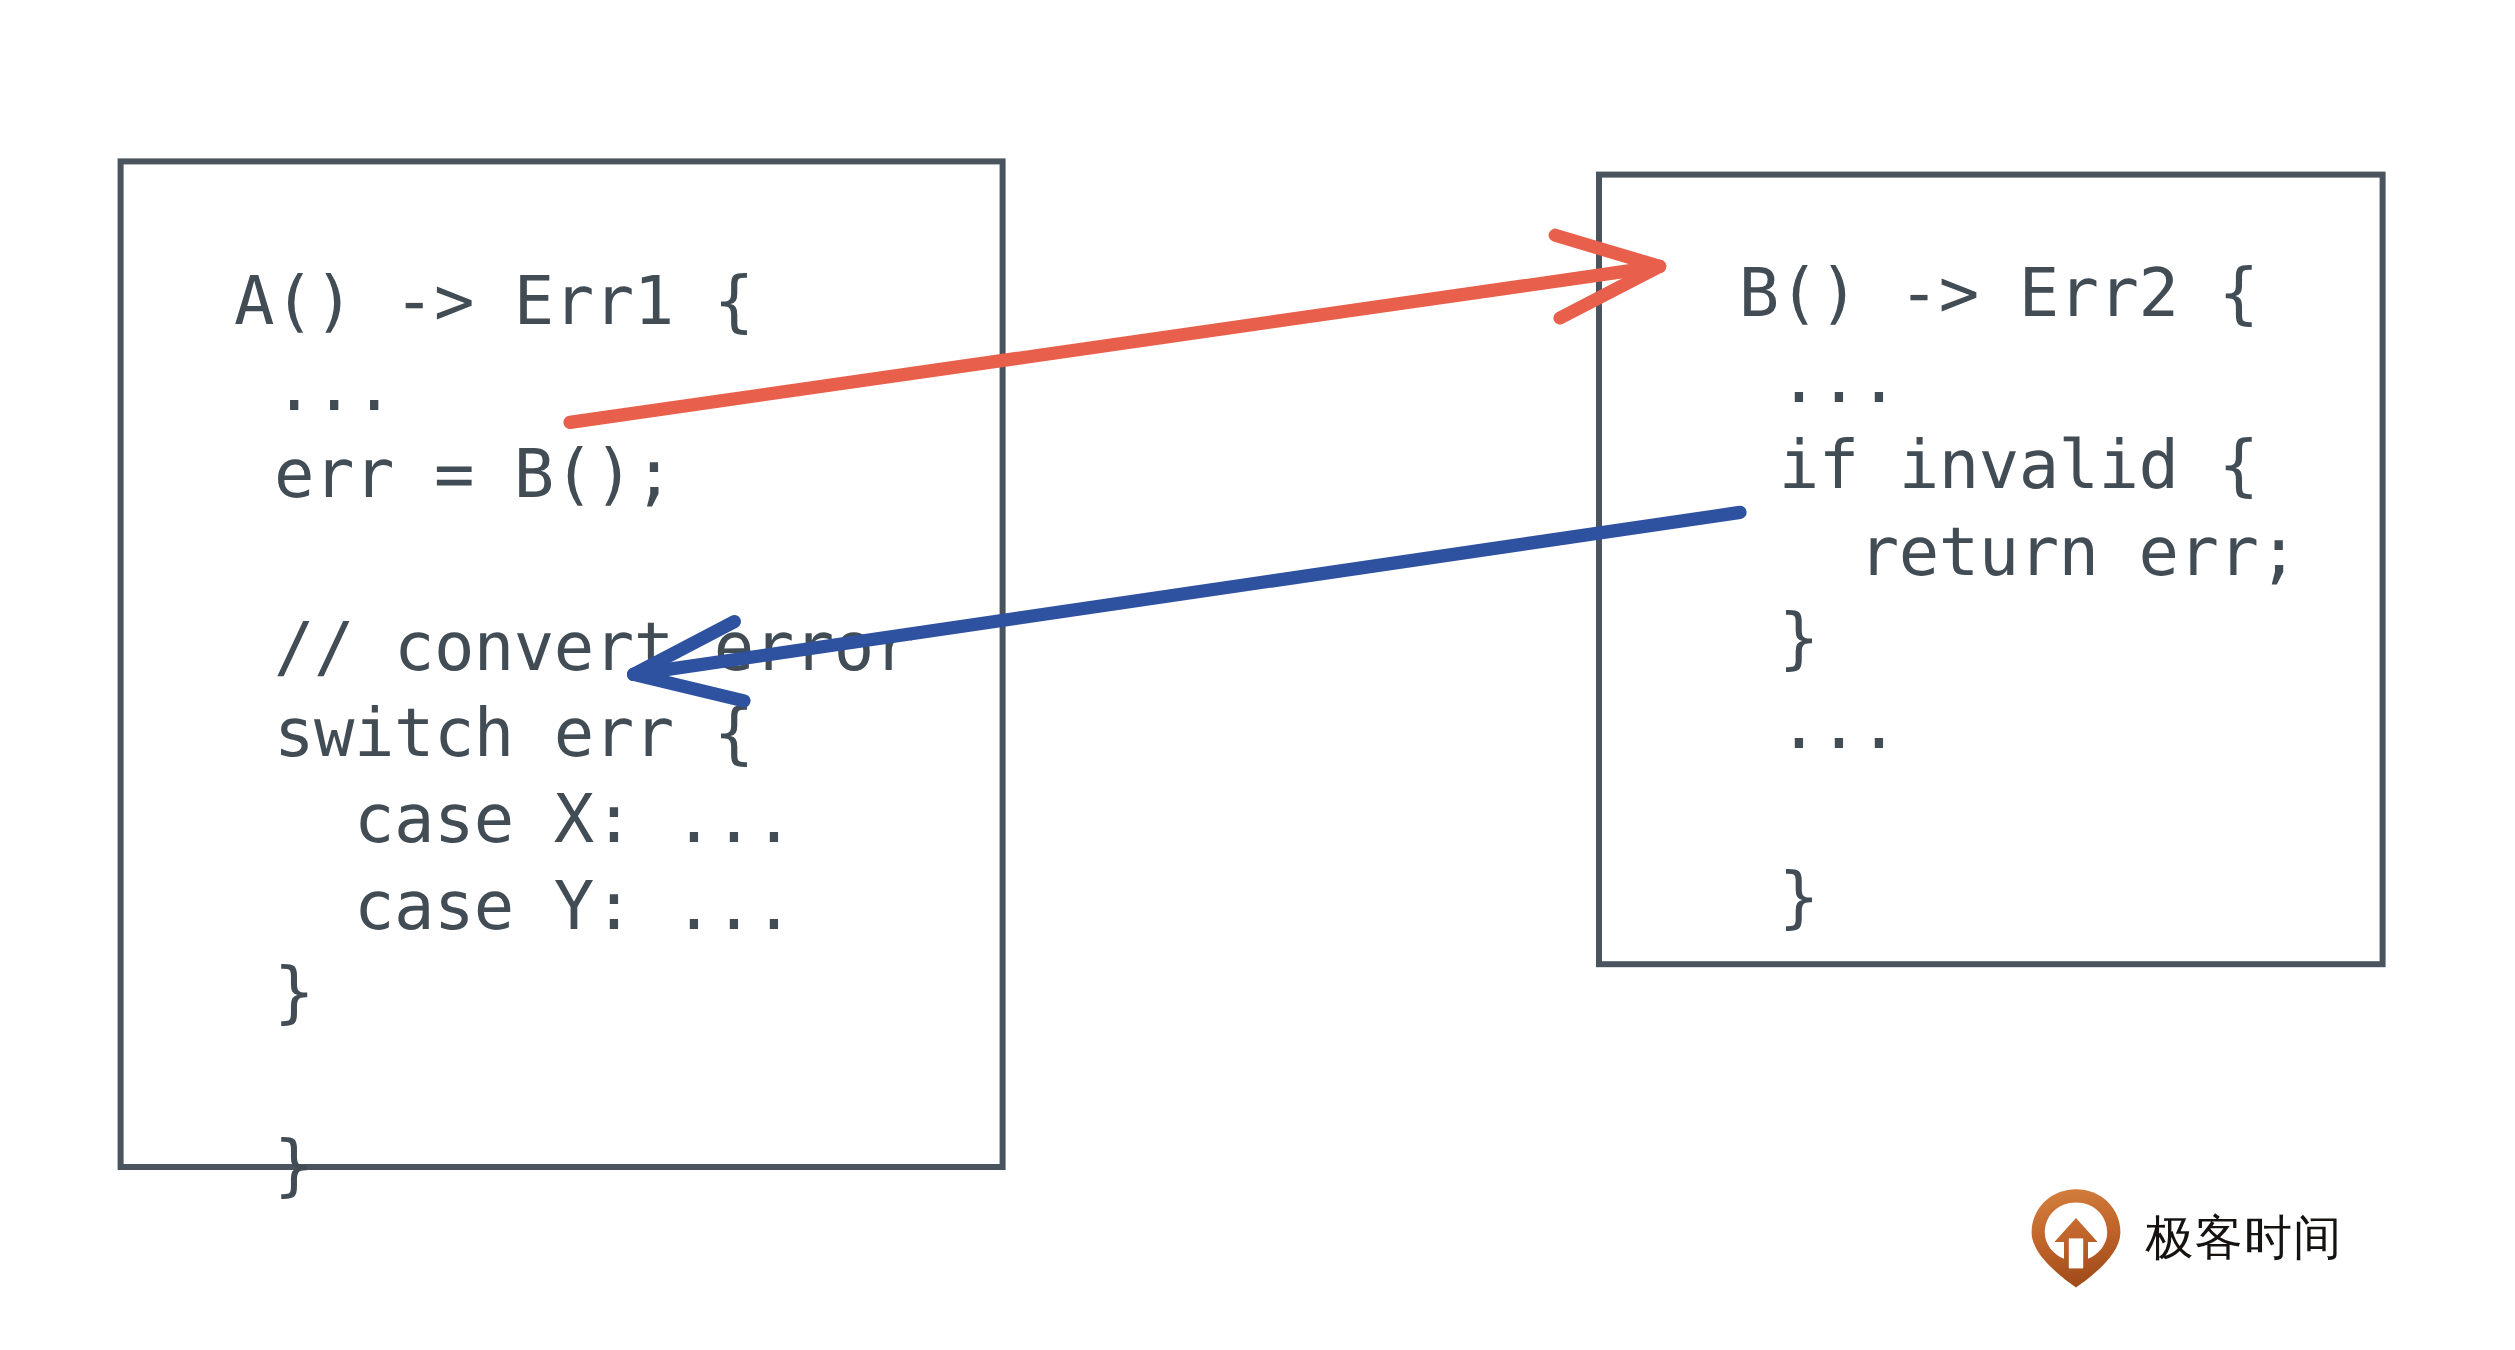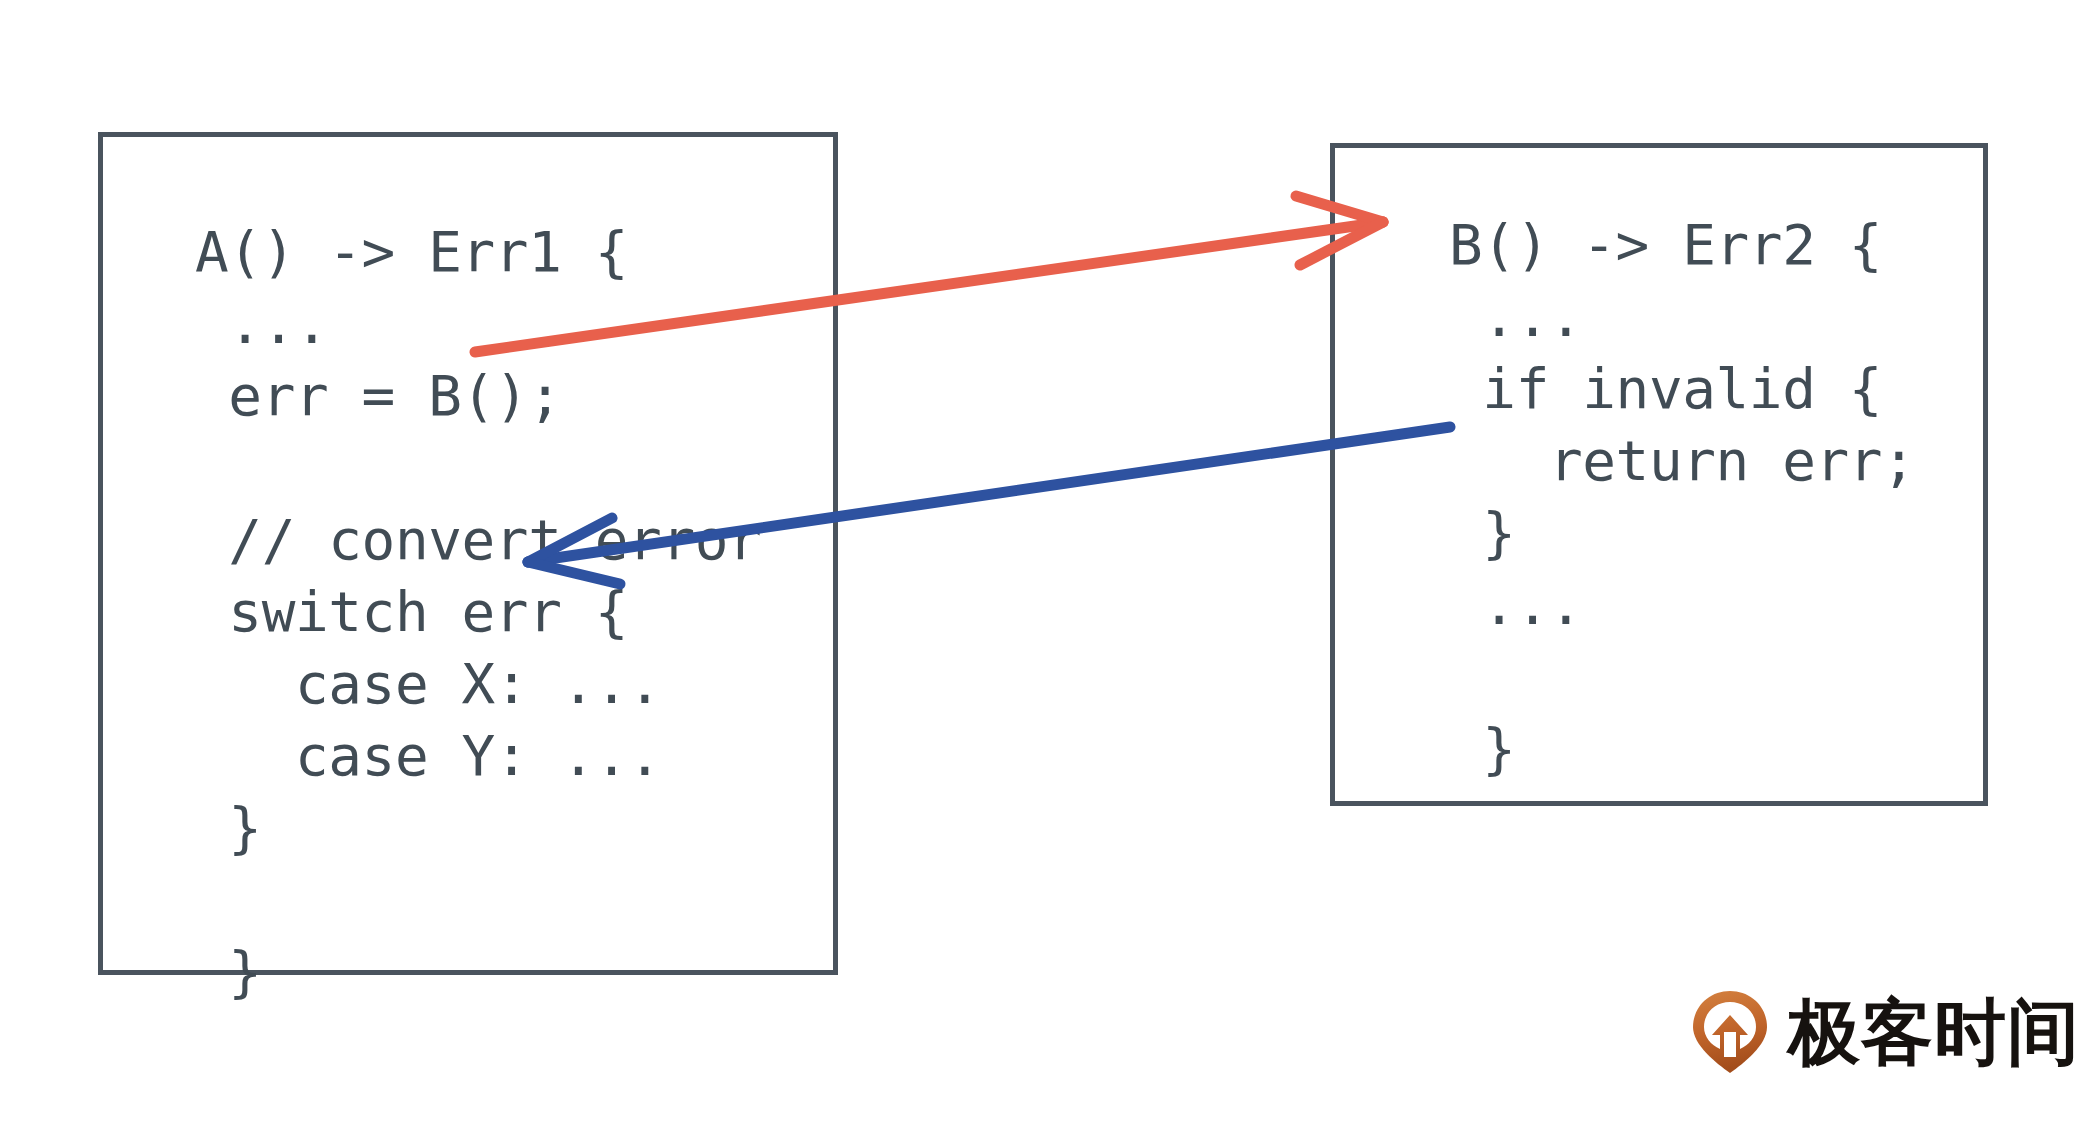--- a/index.html
+++ b/index.html
@@ -38,25 +38,25 @@
   #logo{
     position:absolute;
     left:1690px;top:986px;
     width:336px;height:92px;
     display:flex;align-items:center;gap:18px;
   }
   #logo-mark{
     position:relative;width:80px;height:86px;flex:0 0 auto;
   }
   #logo-text{
-    font-size:72px;
+    font-size:40px;
     line-height:62px;
     color:#16120f;
     font-family:"DejaVu Sans","Liberation Sans",sans-serif;
-    font-weight:700;
+    font-weight:400;
     letter-spacing:1px;
     white-space:nowrap;
   }
 </style>
 </head>
 <body>
 
 <div id="canvas">
 
   <div class="code-box" id="box-a" style="border-color: rgb(74, 84, 94);">

